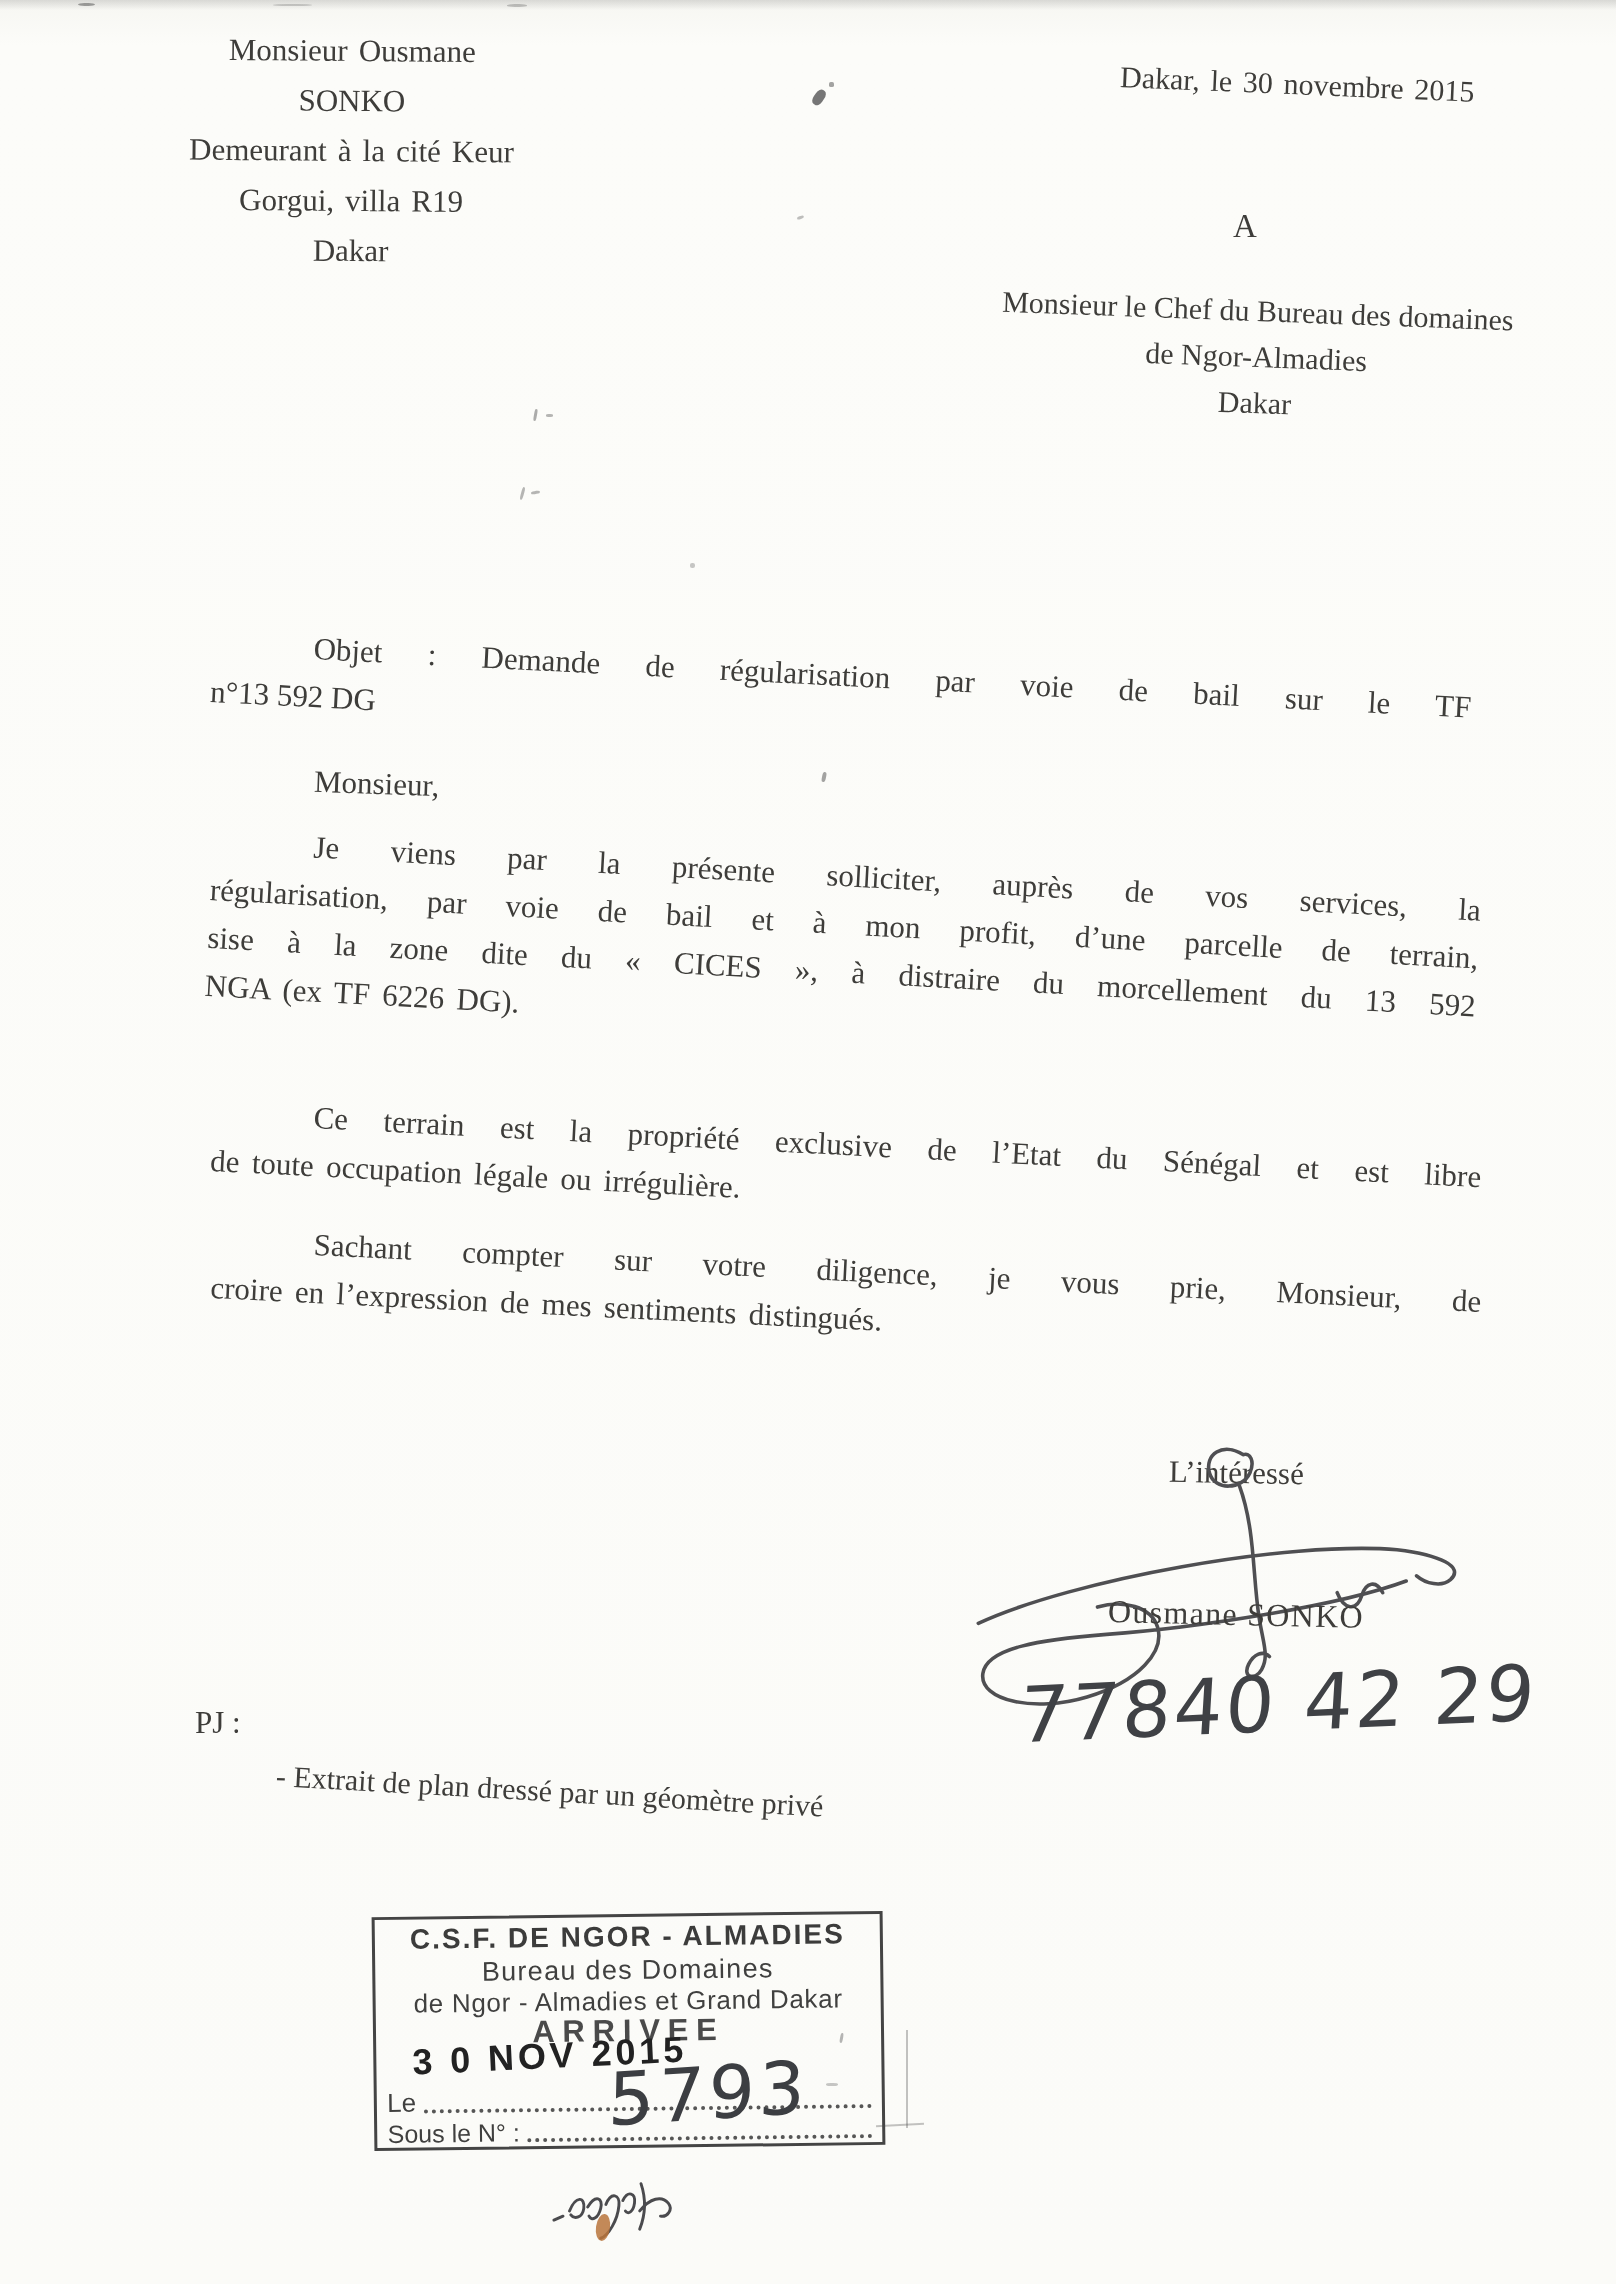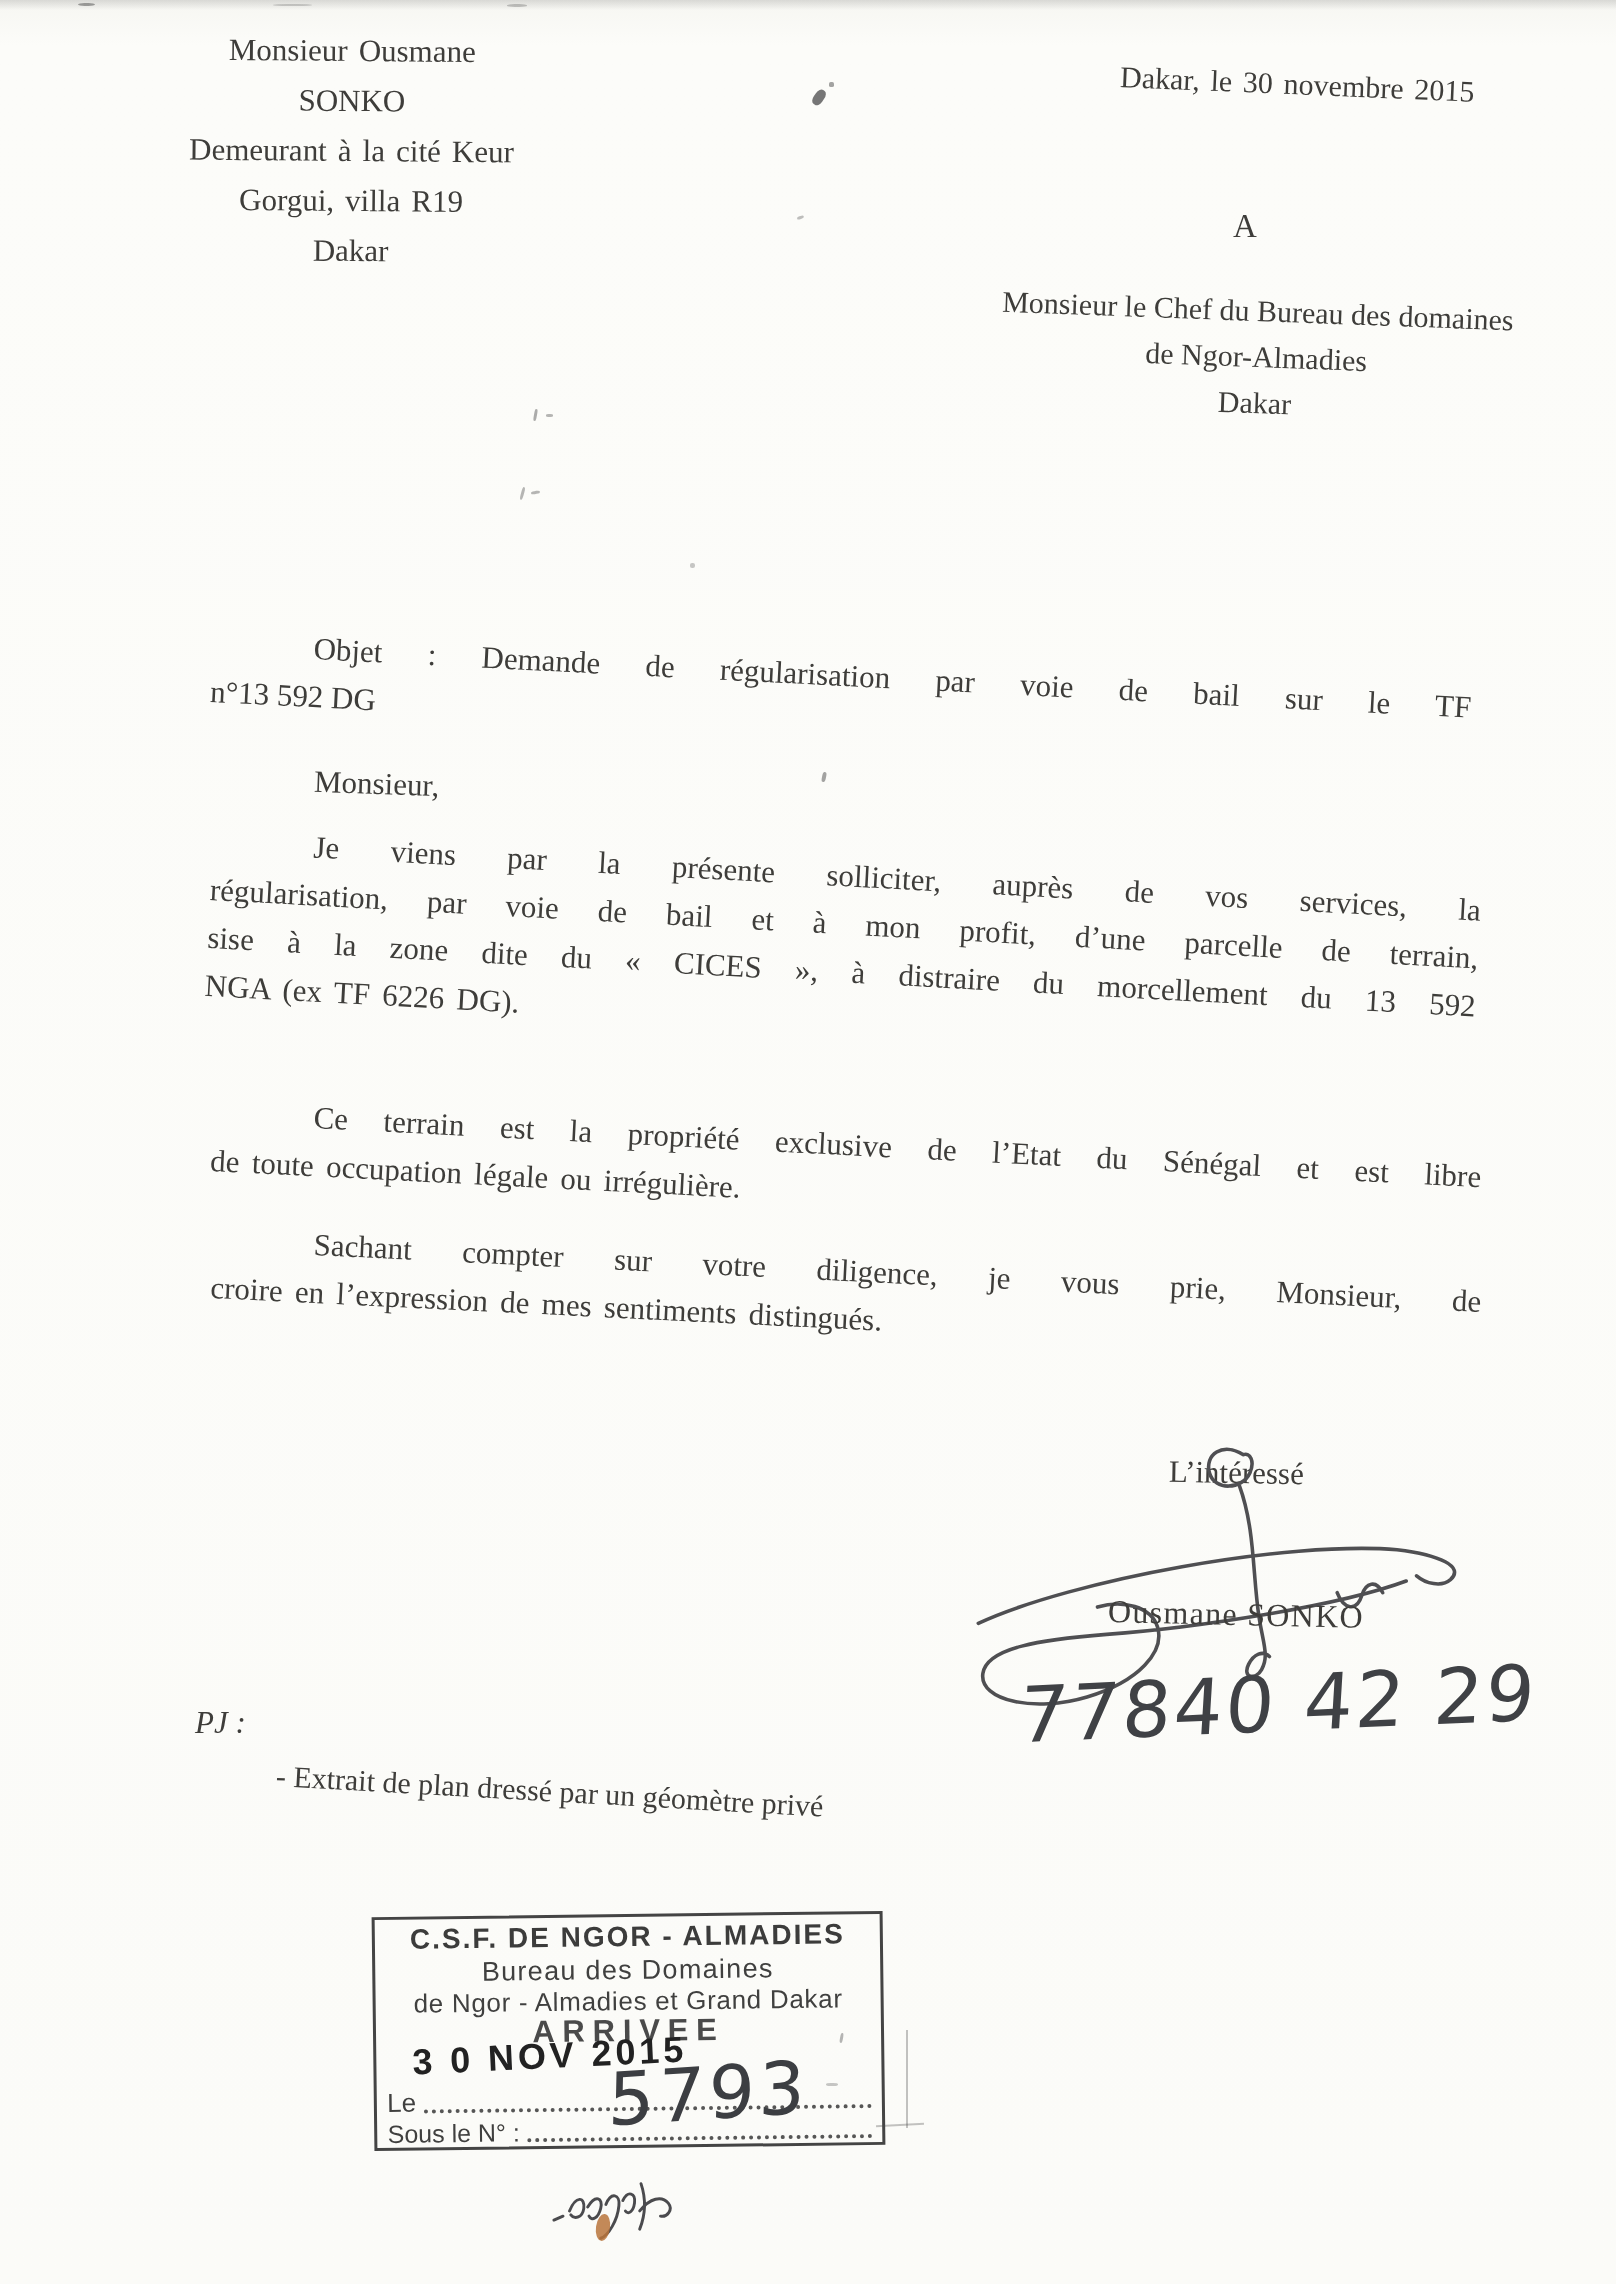--- a/index.html
+++ b/index.html
@@ -32,21 +32,21 @@
     transform-origin:left top;}
   .para1{left:214px;top:818px;transform:rotate(3.1deg);}
   .para2{left:214px;top:1089px;transform:rotate(2.9deg);}
   .para3{left:214px;top:1216px;transform:rotate(2.8deg);}
   .interesse{left:1169px;top:1455px;font-size:31px;transform:rotate(1deg);}
   .sig-name{left:1108px;top:1596px;font-size:32px;letter-spacing:1.3px;
     transform:rotate(1.3deg);}
   .phone{left:1022px;top:1671px;font-size:77px;letter-spacing:2.6px;
     font-family:"DejaVu Sans",sans-serif;color:#3f4145;white-space:nowrap;
     transform:rotate(-2.5deg) skewX(-6deg);transform-origin:left top;}
-  .pj{left:195px;top:1705px;font-size:31px;font-style:italic;}
+  .pj{left:195px;top:1705px;font-size:31px;}
   .attachment{left:277px;top:1759px;font-size:30px;white-space:nowrap;
     transform:rotate(3.2deg);transform-origin:left top;}
   
   .stamp{left:373px;top:1914px;width:505px;height:228px;
     border:3.9px solid rgba(42,42,42,.88);
     font-family:"Liberation Sans","DejaVu Sans",sans-serif;color:#2c2c2c;
     transform:rotate(-.7deg);}
   .st-line{position:absolute;left:0;width:100%;text-align:center;white-space:nowrap;}
   .st1{top:3.9px;font-size:28px;letter-spacing:2px;font-weight:600;opacity:.92;}
   .st2{top:38px;font-size:27px;letter-spacing:1.3px;font-weight:500;opacity:.9;}

